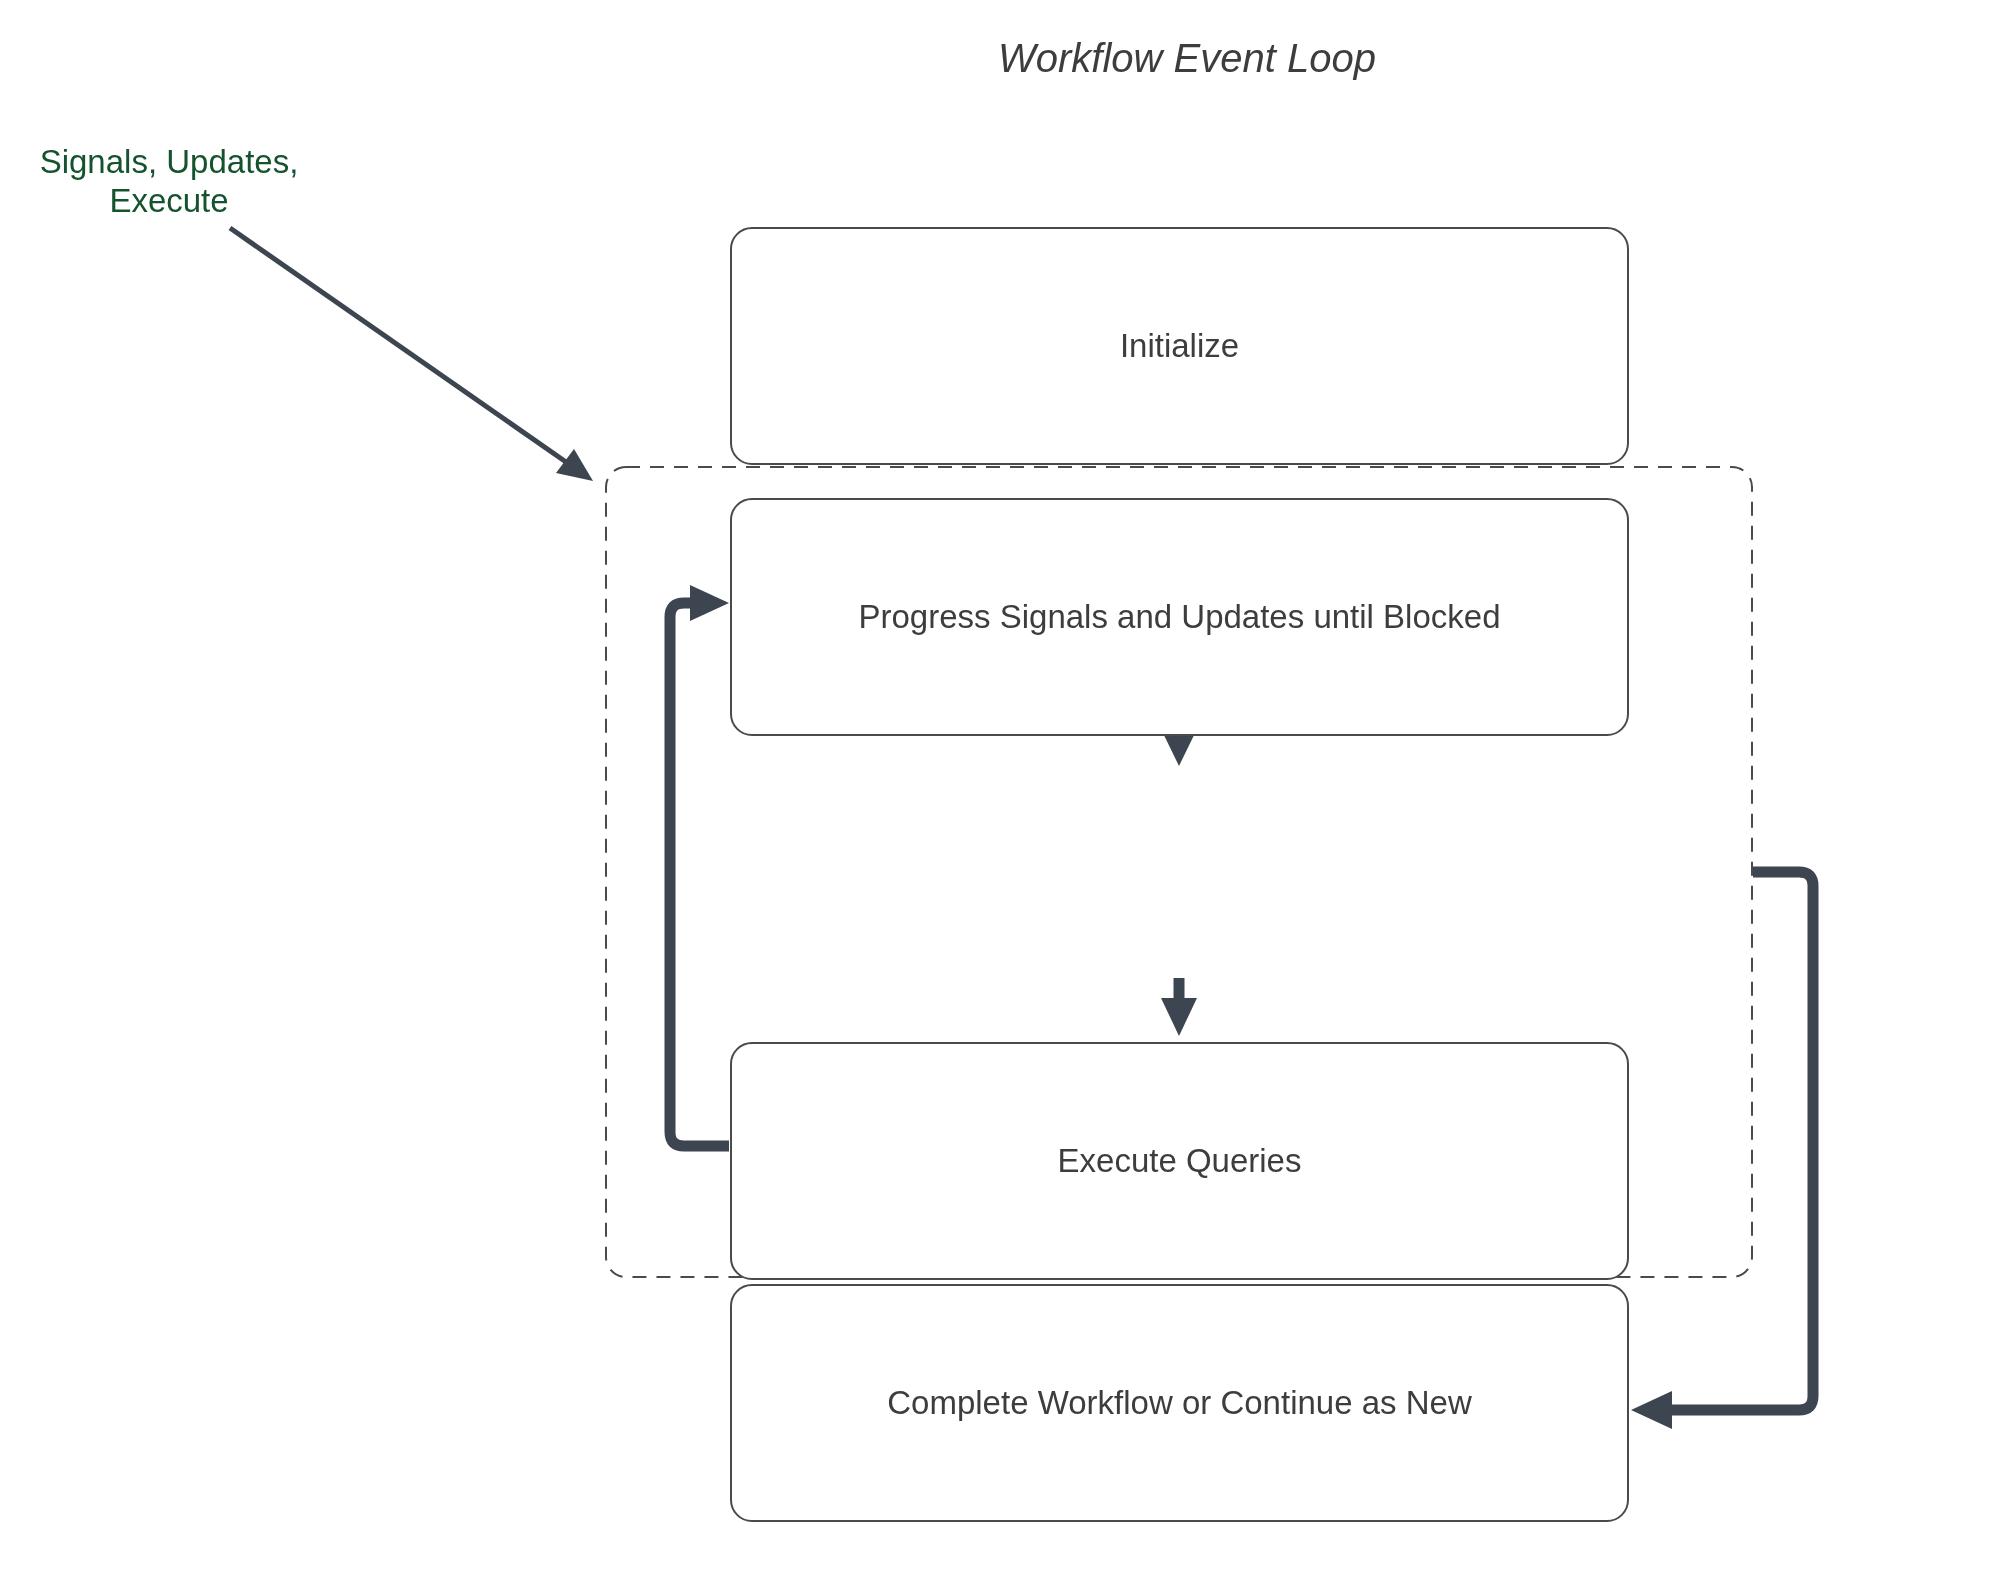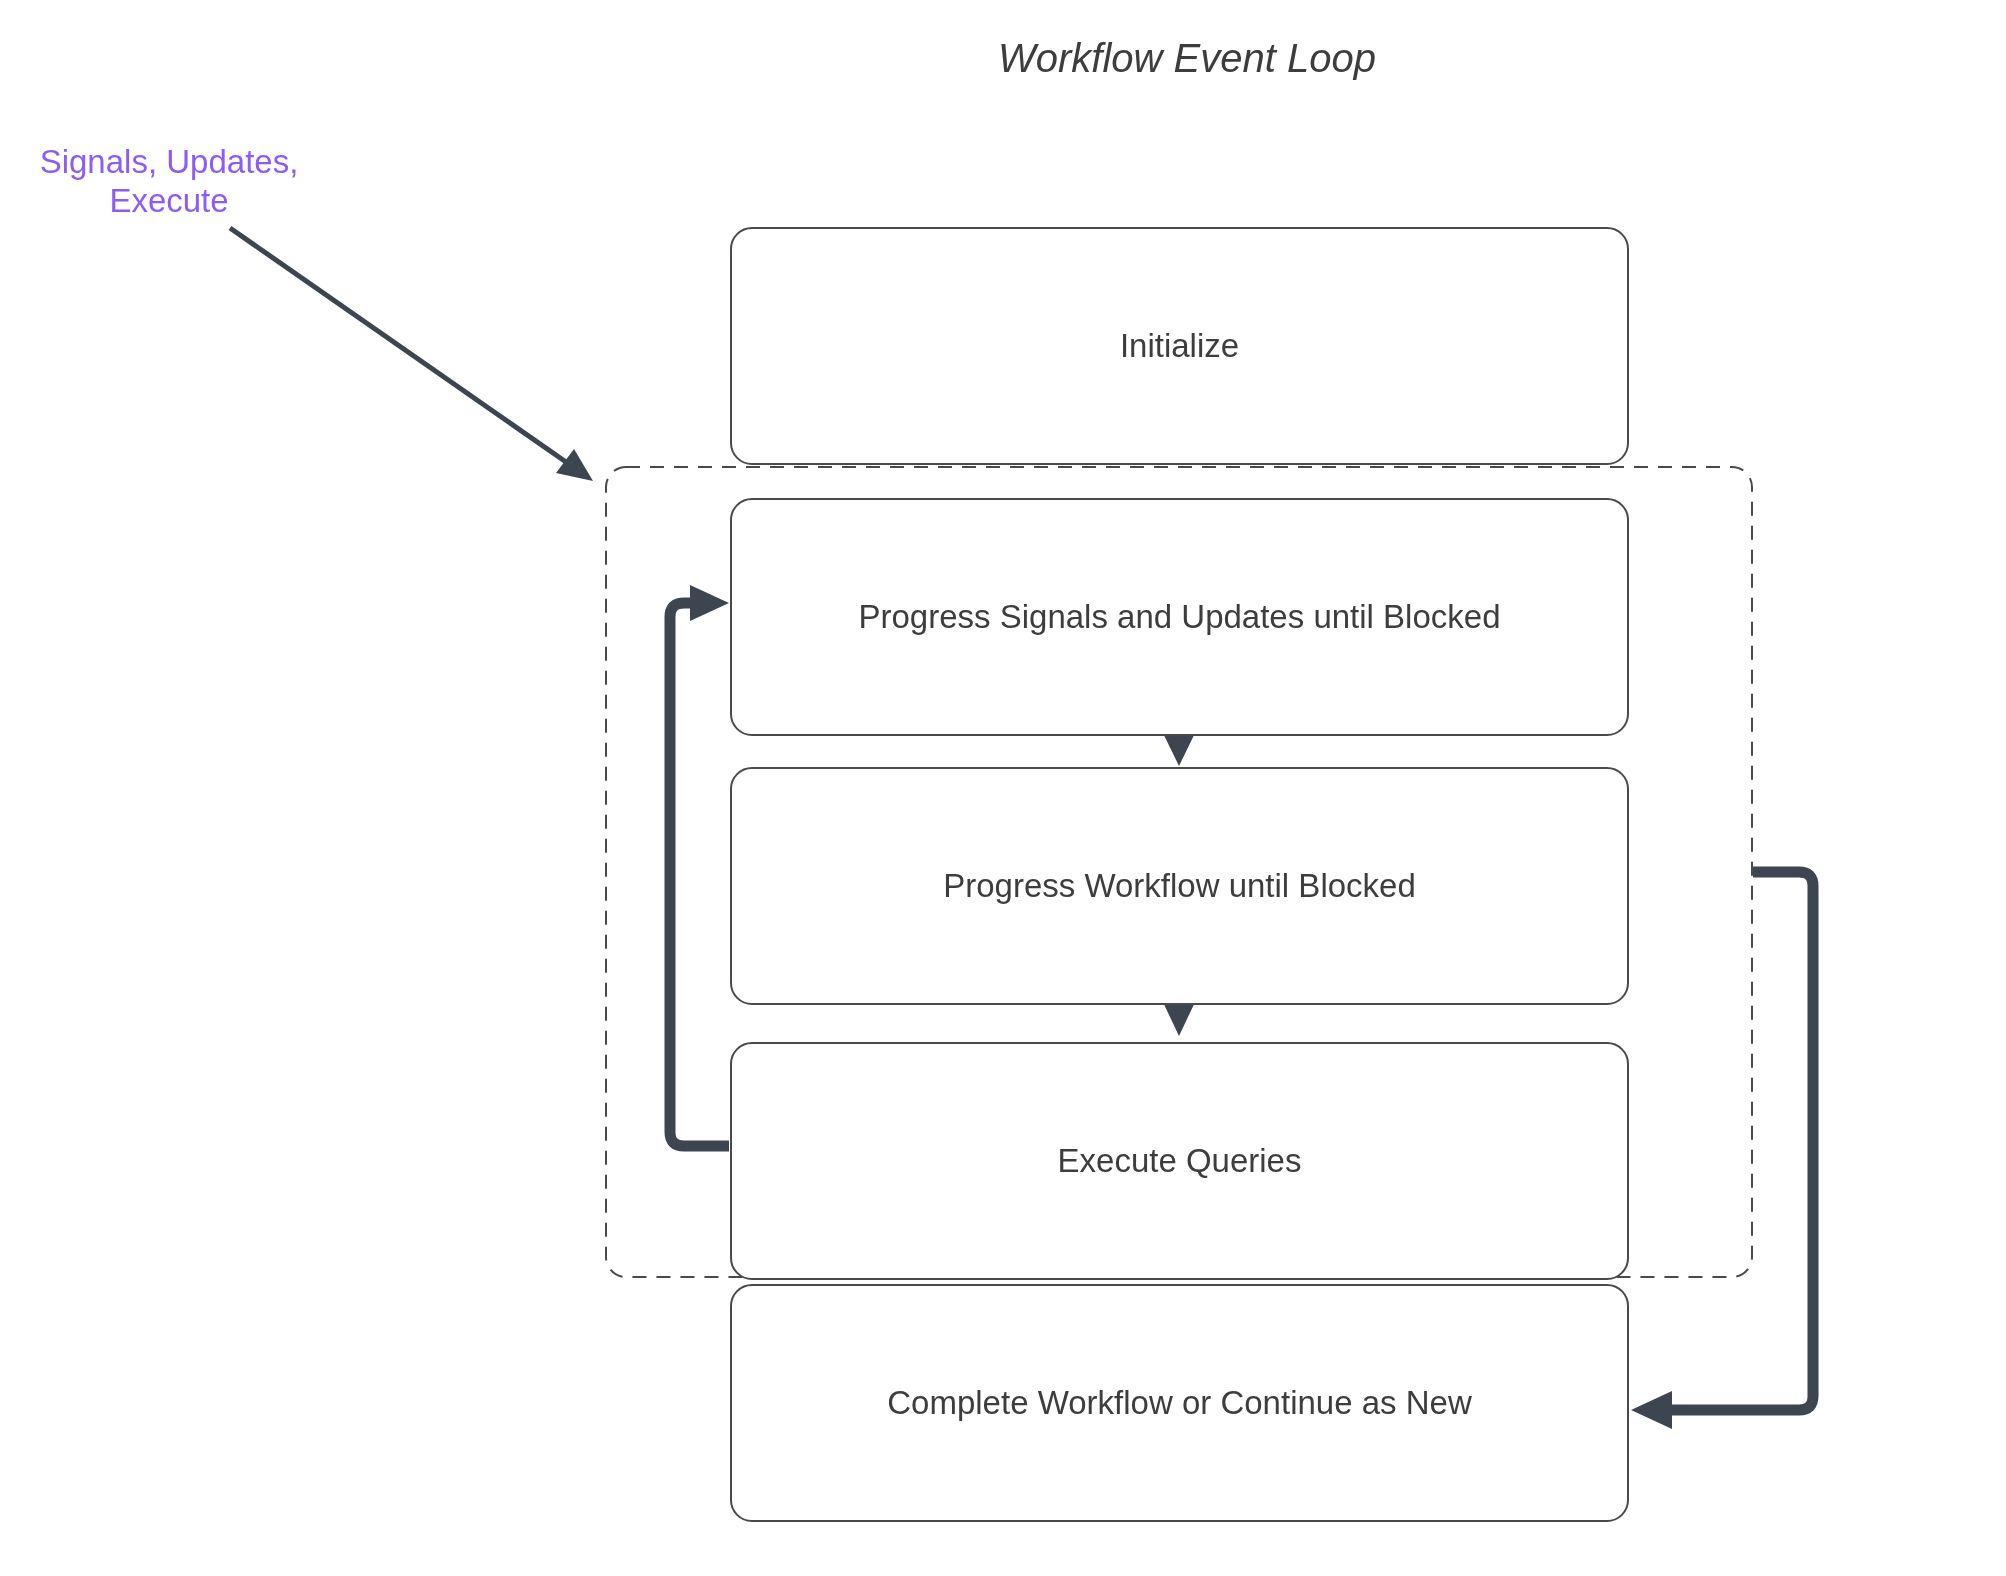--- a/index.html
+++ b/index.html
@@ -24,21 +24,21 @@
     font-size: 40px;
     font-style: italic;
     color: #3d3d3d;
   }
   .external-label {
     position: absolute;
     left: 26px; top: 142px; width: 286px;
     text-align: center;
     font-size: 33px;
     line-height: 39px;
-    color: #8b5cf6;
+    color: #14532d;
   }
   .node {
     position: absolute;
     left: 730px;
     width: 899px;
     height: 238px;
     box-sizing: border-box;
     background: #ffffff;
     border: 2px solid #4a4a4a;
     border-radius: 22px;
@@ -99,23 +99,20 @@
   </div>
 
   <div class="node" id="node-initialize">
     <span>Initialize</span>
   </div>
 
   <div class="node" id="node-progress-signals">
     <span>Progress Signals and Updates until Blocked</span>
   </div>
 
-  <div class="node" id="node-progress-workflow">
-    <span>Progress Workflow until Blocked</span>
-  </div>
 
   <div class="node" id="node-execute-queries">
     <span>Execute Queries</span>
   </div>
 
   <div class="node" id="node-complete">
     <span>Complete Workflow or Continue as New</span>
   </div>
 
 </div>

